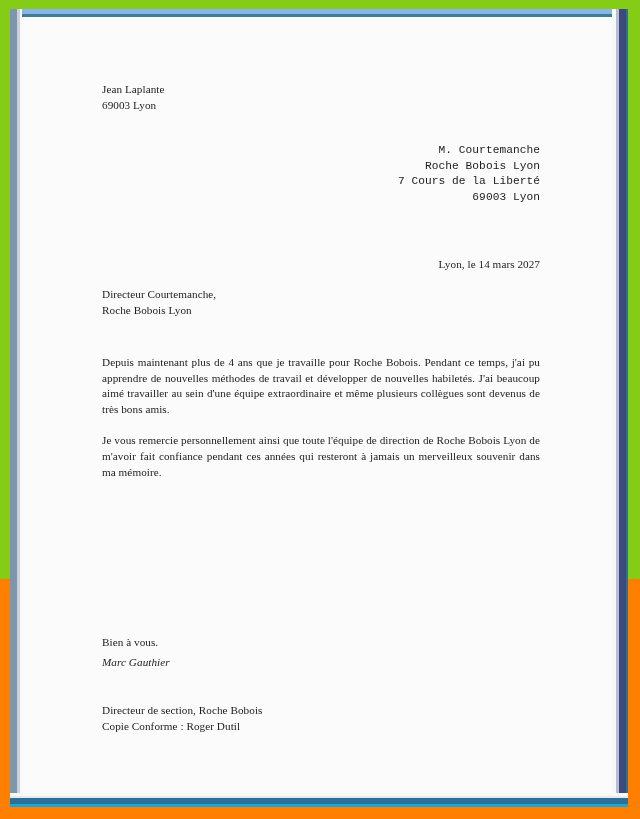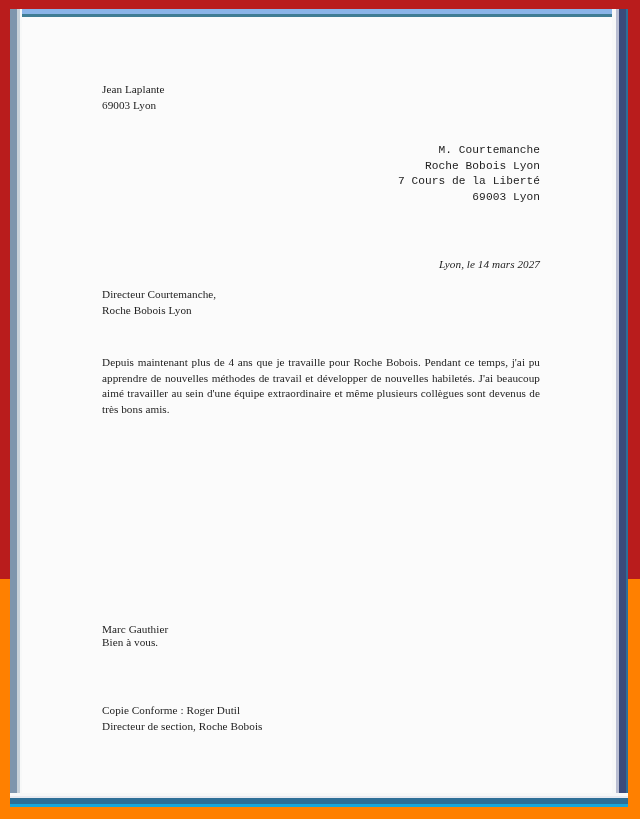--- a/index.html
+++ b/index.html
@@ -13,21 +13,21 @@
     background: #ff8000;
     font-family: "Liberation Serif", "DejaVu Serif", serif;
   }
 
   
   #page-frame {
     position: absolute;
     left: 0; top: 0;
     width: 640px;
     height: 579px;
-    background: #b91c1c;
+    background: #84cc16;
   }
 
   
   #inner-frame {
     position: absolute;
     left: 10px;
     top: 9px;
     width: 618px;
     height: 798px;
     background: linear-gradient(to bottom, #8ab4e8 0px, #8ab4e8 5px, #3f7d95 5px, #3f7d95 8px, #f7f8f8 8px);
@@ -91,21 +91,20 @@
     width: 258px;
     text-align: right;
     font-family: Liberation Mono, monospace;
   }
   .block-date {
     position: absolute;
     left: 260px;
     top: 240px;
     width: 258px;
     text-align: right;
-    font-style: italic;
   }
   .block-salutation {
     position: absolute;
     left: 80px;
     top: 270px;
     width: 300px;
   }
   .block-paragraphs {
     position: absolute;
     left: 80px;
@@ -122,22 +121,23 @@
   .block-closing {
     position: absolute;
     left: 80px;
     top: 589px;
     width: 300px;
     margin-top: 29px;
   }
   .block-signature {
     position: absolute;
     left: 80px;
-    top: 605px;
+    top: 638px;
     width: 300px;
+    font-style: italic;
   }
   .block-cc {
     position: absolute;
     left: 80px;
     top: 686px;
     width: 330px;
   }
   .line { display: block; }
 </style>
 </head>
@@ -165,25 +165,26 @@
 
     <div class="block-date text">Lyon, le 14 mars 2027</div>
 
     <div class="block-salutation text">
       <span class="line">Directeur Courtemanche,</span>
       <span class="line">Roche Bobois Lyon</span>
     </div>
 
     <div class="block-paragraphs text">
       <p class="para">Depuis maintenant plus de 4 ans que je travaille pour Roche Bobois. Pendant ce temps, j'ai pu apprendre de nouvelles méthodes de travail et développer de nouvelles habiletés. J'ai beaucoup aimé travailler au sein d'une équipe extraordinaire et même plusieurs collègues sont devenus de très bons amis.</p>
+      <p class="para">Je vous remercie personnellement ainsi que toute l'équipe de direction de Roche Bobois Lyon de m'avoir fait confiance pendant ces années qui resteront à jamais un merveilleux souvenir dans ma mémoire.</p>
     </div>
 
     <div class="block-closing text">Bien à vous.</div>
 
     <div class="block-signature text">Marc Gauthier</div>
 
     <div class="block-cc text">
+      <span class="line">Directeur de section, Roche Bobois</span>
       <span class="line">Copie Conforme : Roger Dutil</span>
-      <span class="line">Directeur de section, Roche Bobois</span>
     </div>
 
   </div>
 </div>
 
 </body></html>

